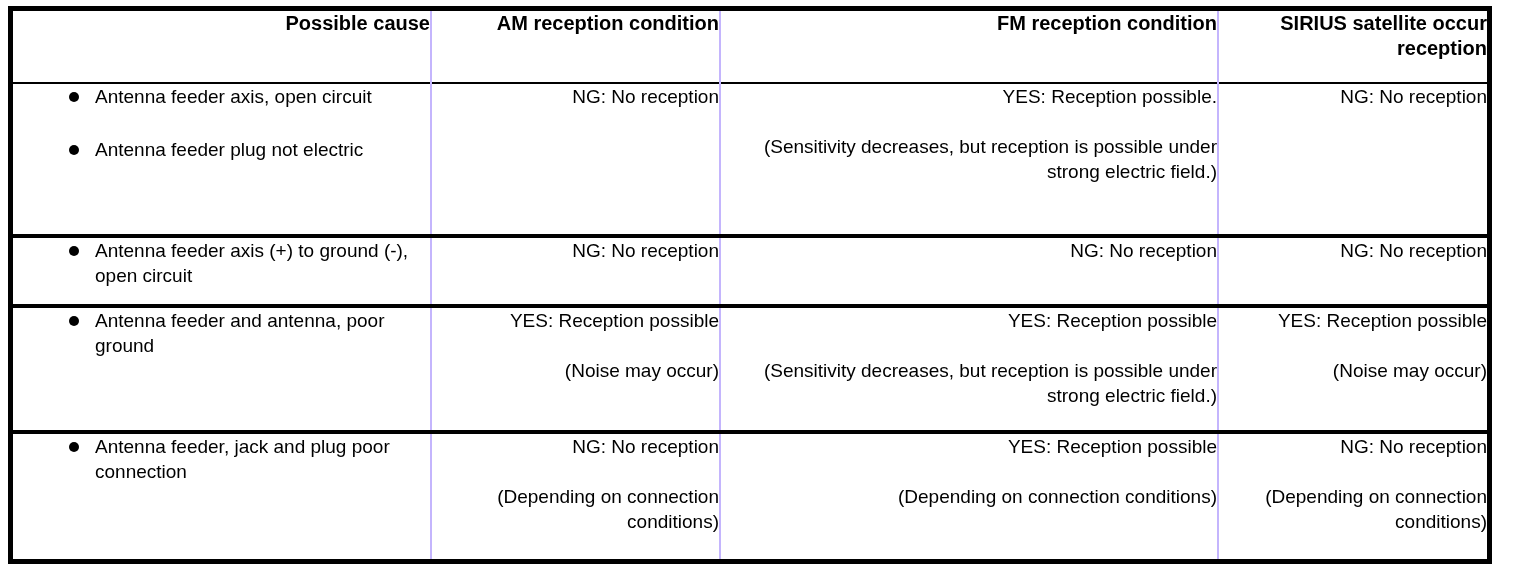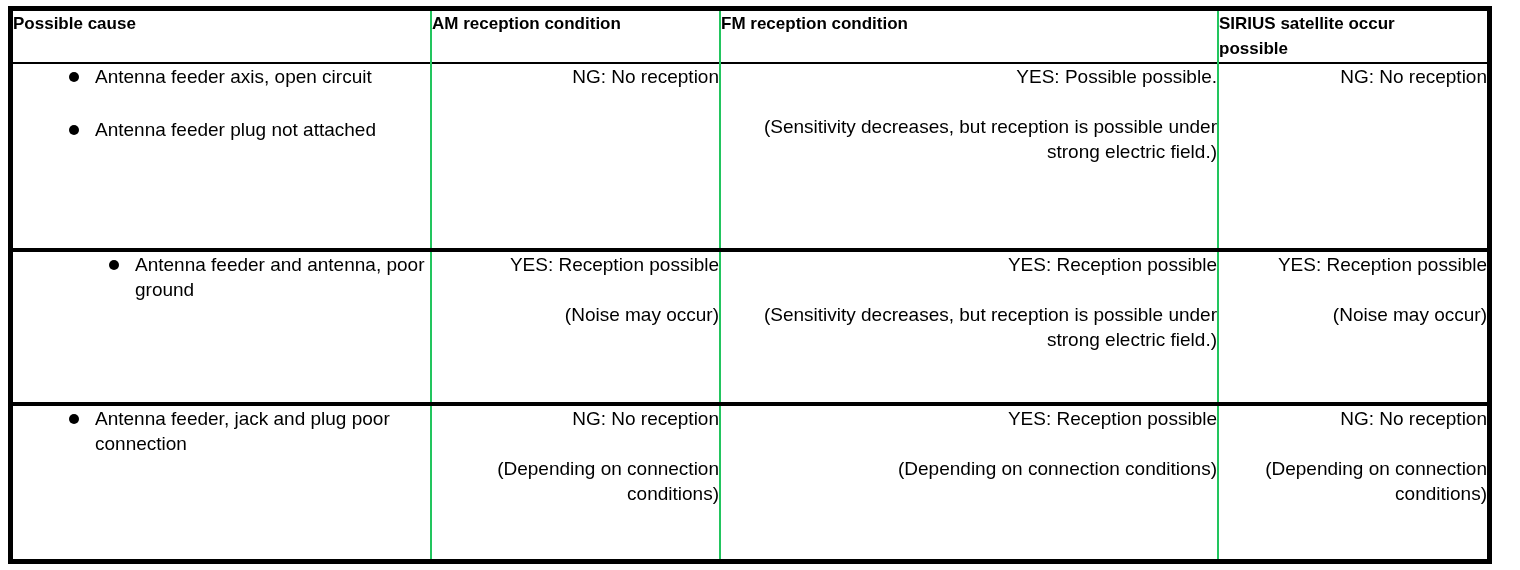--- a/index.html
+++ b/index.html
@@ -42,33 +42,33 @@
     box-sizing: border-box;
   }
 
   
   col.c-cause  { width: 418px; }
   col.c-am     { width: 289px; }
   col.c-fm     { width: 498px; }
   col.c-sirius { width: 269px; }
 
   
-  .vrule-l { border-left: 2px solid #22c55e; }
+  .vrule-l { border-left: 2px solid #c4b5fd; }
 
   
   .hr-thin  { border-top: 2px solid #000000; }
   .hr-thick { border-top: 4px solid #000000; }
 
   
   .hdr-row th {
-    height: 52px;
+    height: 72px;
     vertical-align: middle;
-    text-align: left;
+    text-align: right;
     font-weight: bold;
-    font-size: 17px;
+    font-size: 20px;
     line-height: 25px;
     padding: 2px 6px;
   }
 
   
   .cell {
     font-size: 19px;
     line-height: 25px;
     padding: 11px 8px 10px 10px;
     text-align: right;
@@ -106,21 +106,21 @@
     top: 8px;
     width: 10px;
     height: 10px;
     border-radius: 50%;
     background: #000000;
   }
 
   
   .row-1 .cell, .row-1 .cause-cell { height: 150px; }
   .row-2 .cell, .row-2 .cause-cell { height: 68px; }
-  .row-3 .cell, .row-3 .cause-cell { height: 124px; padding-left: 40px; }
+  .row-3 .cell, .row-3 .cause-cell { height: 124px; }
   .row-4 .cell, .row-4 .cause-cell { height: 124px; margin-left: 28px; }
 </style>
 </head>
 <body>
 
 <div class="table-wrap">
   <table class="diag-table">
     <colgroup>
       <col class="c-cause">
       <col class="c-am">
@@ -129,52 +129,71 @@
     </colgroup>
 
     <thead>
       <tr class="hdr-row">
         <th>Possible cause</th>
         <th class="vrule-l">AM reception condition</th>
         <th class="vrule-l">FM reception condition</th>
         <th class="vrule-l">
           <span>SIRIUS satellite occur</span>
           <br>
-          <span>possible</span>
+          <span>reception</span>
         </th>
       </tr>
     </thead>
 
     <tbody>
 
       <tr class="row-1">
         <td class="cause-cell hr-thin">
           <ul class="cause-list">
             <li>
               <span class="bullet"></span>
               <span>Antenna feeder axis, open circuit</span>
             </li>
             <li>
               <span class="bullet"></span>
-              <span>Antenna feeder plug not attached</span>
+              <span>Antenna feeder plug not electric</span>
             </li>
           </ul>
         </td>
         <td class="cell hr-thin vrule-l">
           <p class="para">NG: No reception</p>
         </td>
         <td class="cell hr-thin vrule-l">
-          <p class="para">YES: Possible possible.</p>
+          <p class="para">YES: Reception possible.</p>
           <p class="para">(Sensitivity decreases, but reception is possible under strong electric field.)</p>
         </td>
         <td class="cell hr-thin vrule-l">
           <p class="para">NG: No reception</p>
         </td>
       </tr>
 
+      <tr class="row-2">
+        <td class="cause-cell hr-thick">
+          <ul class="cause-list">
+            <li>
+              <span class="bullet"></span>
+              <span>Antenna feeder axis (+) to ground (-), open circuit</span>
+            </li>
+          </ul>
+        </td>
+        <td class="cell hr-thick vrule-l">
+          <p class="para">NG: No reception</p>
+        </td>
+        <td class="cell hr-thick vrule-l">
+          <p class="para">NG: No reception</p>
+        </td>
+        <td class="cell hr-thick vrule-l">
+          <p class="para">NG: No reception</p>
+        </td>
+      </tr>
 
       <tr class="row-3">
         <td class="cause-cell hr-thick">
           <ul class="cause-list">
             <li>
               <span class="bullet"></span>
               <span>Antenna feeder and antenna, poor ground</span>
             </li>
           </ul>
         </td>

